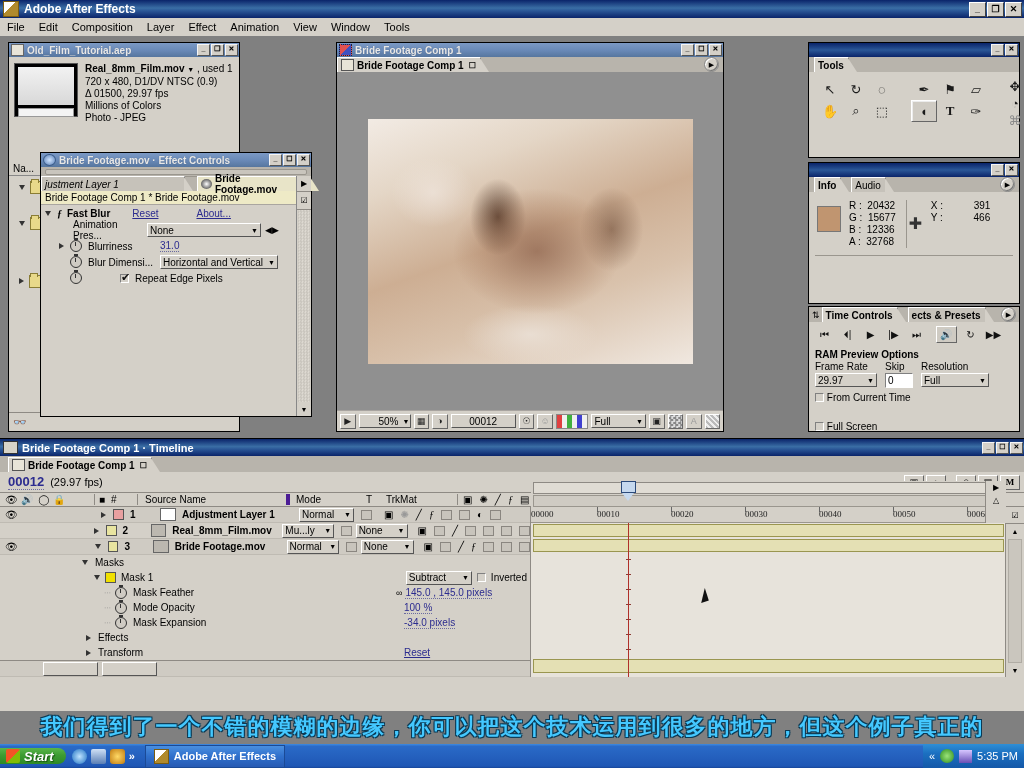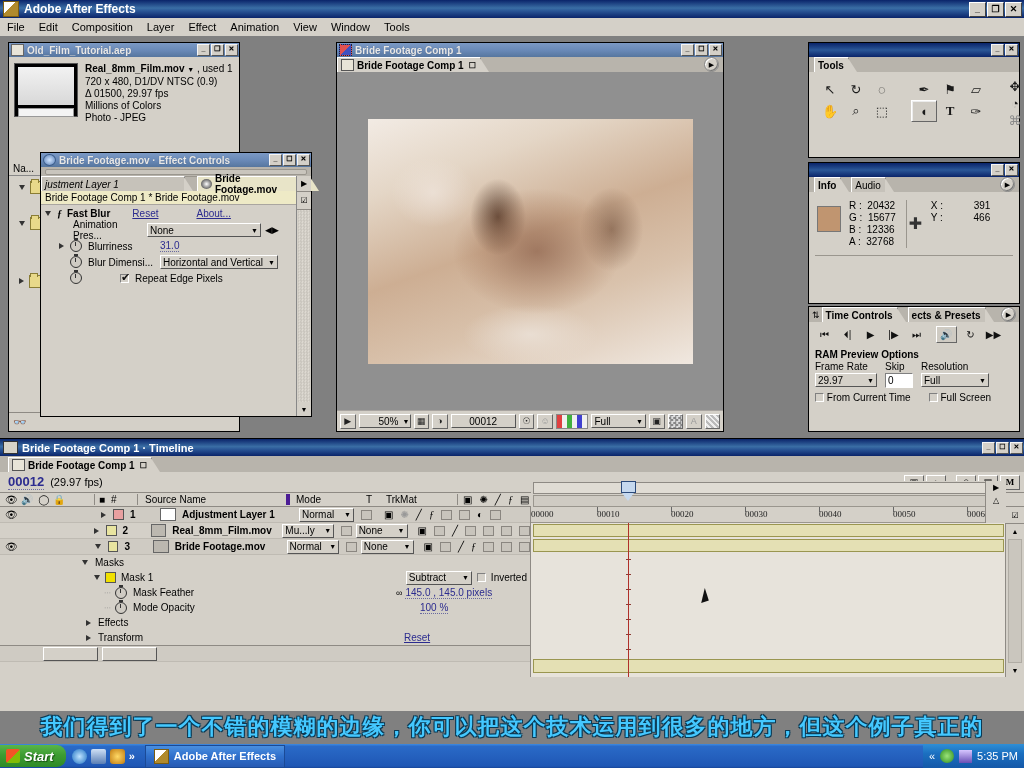--- a/index.html
+++ b/index.html
@@ -188,21 +188,21 @@
     display:flex;align-items:center;justify-content:center;
     color:#44c8ff;font-size:22px;font-weight:bold;white-space:nowrap;overflow:hidden;
     text-shadow:1px 1px 0 #0a3a55,-1px -1px 0 #0a3a55,1px -1px 0 #0a3a55,-1px 1px 0 #0a3a55;
     letter-spacing:1px;pointer-events:none;
   }
 
   
   #taskbar{position:absolute;left:0;top:744px;width:1024px;height:24px;
     background:linear-gradient(to bottom,#3f8be0,#2a6ac7 10%,#1f57b5 92%,#17469a);
     display:flex;align-items:center;}
-  .startbtn{height:22px;display:flex;align-items:center;padding:0 12px 0 6px;gap:4px;
+  .startbtn{height:16px;display:flex;align-items:center;padding:0 12px 0 6px;gap:4px;
     background:linear-gradient(to bottom,#59b54a,#3d9c32 45%,#2e8a26);
     border-top-right-radius:9px;border-bottom-right-radius:9px;
     color:#fff;font-weight:bold;font-style:italic;font-size:13px;
     text-shadow:1px 1px 1px #15520f;}
   .qlaunch{display:flex;align-items:center;gap:4px;padding:0 6px;height:22px;}
   .qicon{width:15px;height:15px;border-radius:2px;}
   .taskitem{display:flex;align-items:center;gap:5px;height:21px;padding:0 8px;margin-left:4px;
     background:linear-gradient(to bottom,#4a8fe0,#2f6fcb 50%,#275ab3);
     border:1px solid #1b4a96;color:#fff;font-size:11px;font-weight:bold;}
   .tray{margin-left:auto;display:flex;align-items:center;gap:5px;height:24px;padding:0 6px;
@@ -547,21 +547,21 @@
         <input class="numfield" style="width: 28px; margin-top: 1px;" value="0">
       </div>
       <div>
         <div>Resolution</div>
         <div class="dd" style="width:68px;margin-top:1px;">
           <span>Full</span>
           <span class="arrow">▼</span>
         </div>
       </div>
     </div>
-    <div style="display:flex;padding:4px 6px 0;font-size:10px;gap:18px;">
+    <div style="display:flex;padding:4px 6px 0;font-size:10px;gap:18px;flex-direction:column;">
       <label>
         <span class="chk"></span>
         <span>From Current Time</span>
       </label>
       <label>
         <span class="chk"></span>
         <span>Full Screen</span>
       </label>
     </div>
   </div>
@@ -744,21 +744,28 @@
           <span style="position:absolute;left:396px;display:flex;align-items:center;gap:3px;">
             <span style="font-size:9px;">∞</span>
             <span class="val">145.0 , 145.0 pixels</span>
           </span>
         </div>
         <div class="lay-row sub">
           <span style="width:104px;"></span>
           <span style="font-size:7px;color:#888;">⋯</span>
           <span class="stopwatch" style="margin-left:4px;"></span>
           <span style="padding-left:6px;">Mode Opacity</span>
-          <span class="val" style="position:absolute;left:404px;margin-left:16px;">100 %</span>
+          <span class="val" style="position:absolute;left:404px;">100 %</span>
+        </div>
+        <div class="lay-row sub">
+          <span style="width:104px;"></span>
+          <span style="font-size:7px;color:#888;">⋯</span>
+          <span class="stopwatch" style="margin-left:4px;"></span>
+          <span style="padding-left:6px;">Mask Expansion</span>
+          <span class="val" style="position:absolute;left:404px;">-34.0 pixels</span>
         </div>
 
         <div class="lay-row sub">
           <span style="width:86px;"></span>
           <span class="tri tri-r"></span>
           <span style="padding-left:7px;">Effects</span>
         </div>
         <div class="lay-row sub">
           <span style="width:86px;"></span>
           <span class="tri tri-r"></span>

